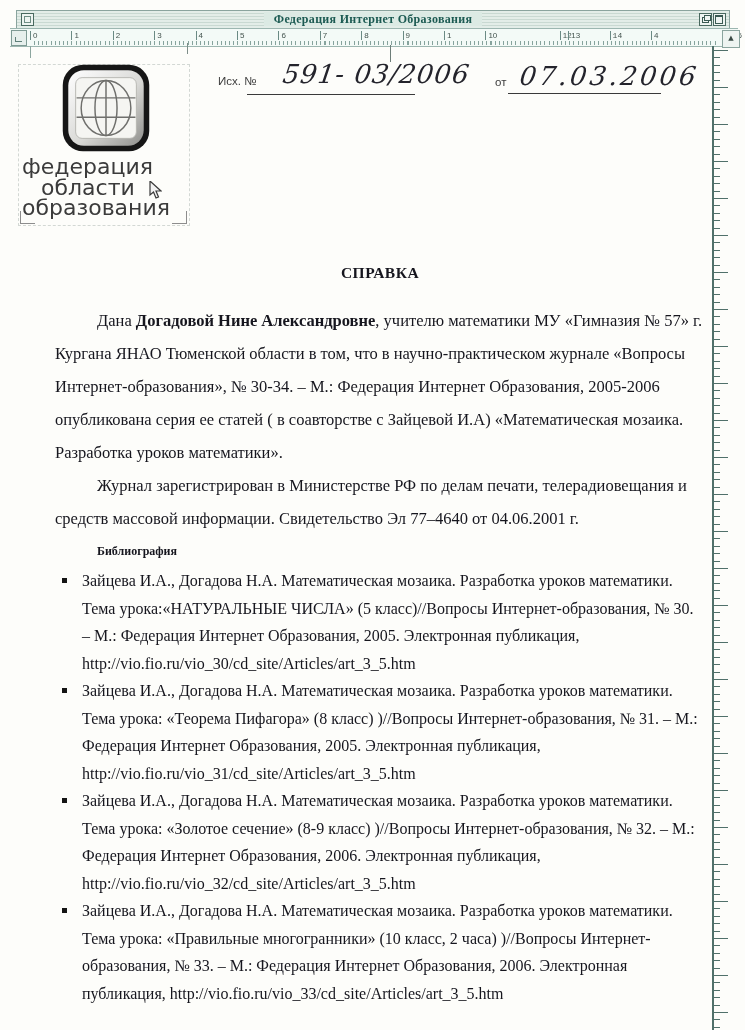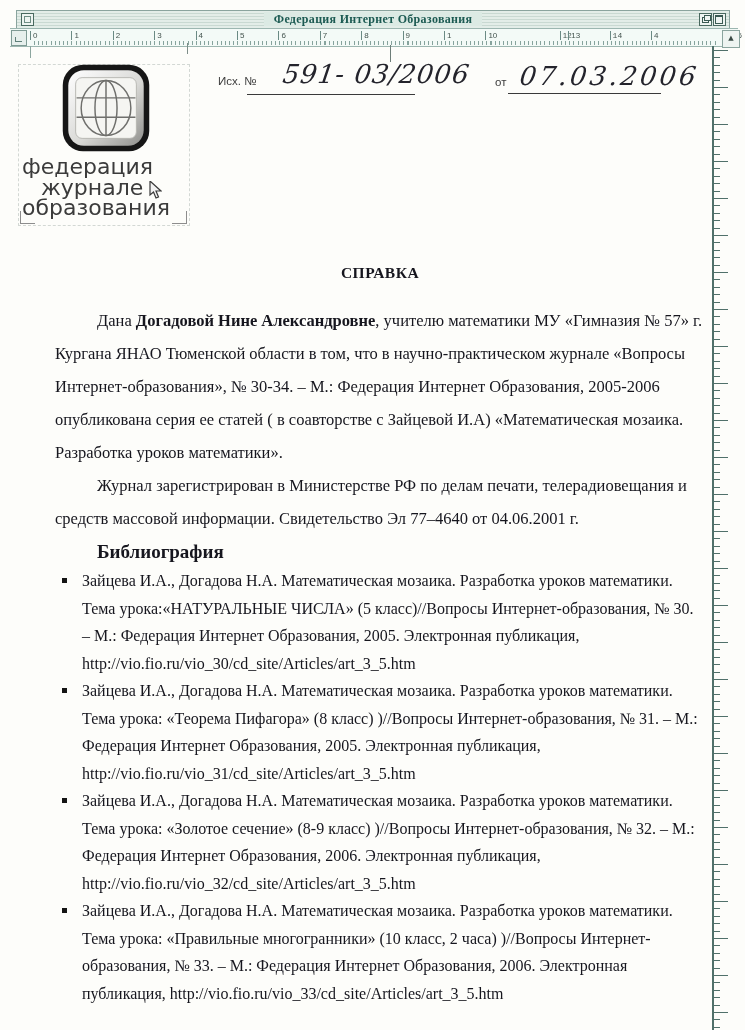--- a/index.html
+++ b/index.html
@@ -63,21 +63,21 @@
   #corner-br{left:172px;top:211px;border-right:1.5px solid #8d8d8d;border-bottom:1.5px solid #8d8d8d;}
   #logo-btn{position:absolute;left:60px;top:62px;width:92px;height:92px;}
   #logo-text{position:absolute;left:22px;top:157px;font-family:"DejaVu Sans",sans-serif;
              font-size:22px;line-height:20.5px;color:#3b3b3b;white-space:nowrap;}
   #logo-text .l2{margin-left:19px;}
   #cursor{position:absolute;left:149px;top:181px;}
   
   #doc{position:absolute;left:55px;top:258px;width:650px;font-size:16.5px;}
   #doc-title{font-size:15.5px;font-weight:bold;text-align:center;letter-spacing:.5px;margin:6px 0 22px 0;}
   .para{margin:0;line-height:33px;text-indent:42px;text-align:left;}
-  #bib-head{font-size:19px;font-weight:bold;margin:3px 0 2px 42px;line-height:27px;}
+  #bib-head{font-size:12px;font-weight:bold;margin:3px 0 2px 42px;line-height:27px;}
   #bib-list{margin:0;padding:0;list-style:none;}
   #bib-list li{display:flex;line-height:27.5px;font-size:16px;}
   .bullet{flex:none;width:5px;height:5px;background:#141414;margin:11px 15px 0 7px;}
   .li-text{flex:1;}
   .b{font-weight:bold;}
 </style>
 </head>
 <body>
 
 <div id="screen">
@@ -276,21 +276,21 @@
     <g stroke="#6f6f6c" stroke-width="1.6" fill="none">
       <ellipse cx="50" cy="50" rx="27" ry="30"></ellipse>
       <ellipse cx="50" cy="50" rx="12" ry="30"></ellipse>
       <line x1="50" y1="20" x2="50" y2="80"></line>
       <line x1="18" y1="39" x2="82" y2="39"></line>
       <line x1="18" y1="60" x2="82" y2="60"></line>
     </g>
   </svg>
   <div id="logo-text">
     <div class="l1">федерация</div>
-    <div class="l2">журнале</div>
+    <div class="l2">области</div>
     <div class="l3">образования</div>
   </div>
   <svg id="cursor" width="13" height="18" viewBox="0 0 13 18">
     <polygon points="1,0 1,14 4.5,11 7,17 9.5,16 7,10 12,10" fill="#f2f2f2" stroke="#3a3a3a" stroke-width="1.2"></polygon>
   </svg>
 
   <span class="lh-label" id="ref-label">Исх. №</span>
   <span class="hand" id="ref-value">591- 03/2006</span>
   <div class="sign-line" id="ref-line"></div>
   <span class="lh-label" id="date-label">от</span>

